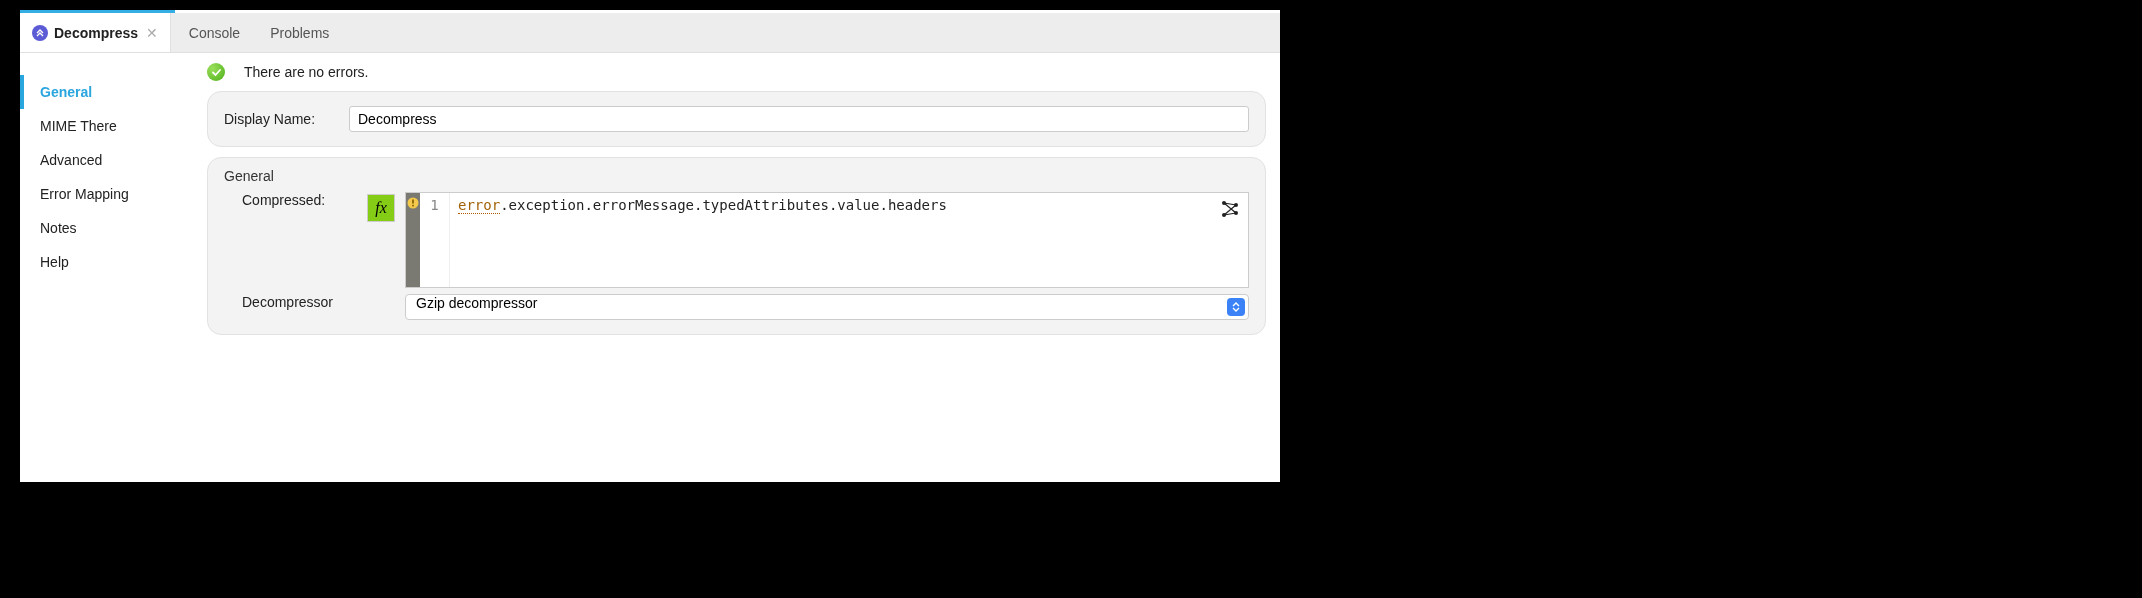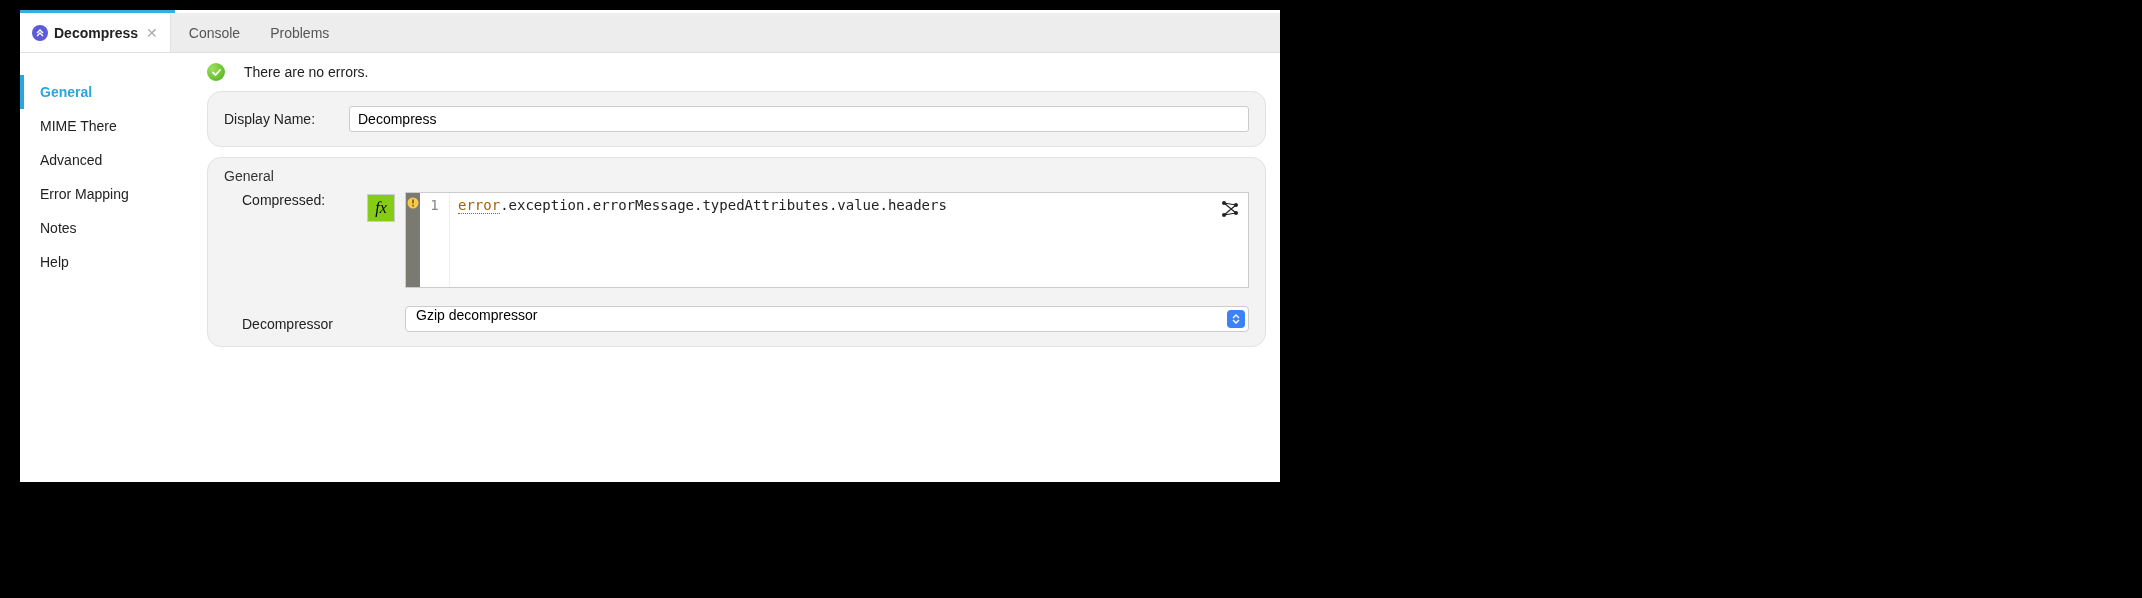--- a/index.html
+++ b/index.html
@@ -310,21 +310,21 @@
                   <circle cx="4" cy="4" r="2" fill="#222"></circle>
                   <circle cx="4" cy="16" r="2" fill="#222"></circle>
                   <circle cx="16" cy="6" r="2" fill="#222"></circle>
                   <circle cx="16" cy="14" r="2" fill="#222"></circle>
                   <path d="M4 4 L16 6 M4 4 L16 14 M4 16 L16 6 M4 16 L16 14" stroke="#222" stroke-width="1.2"></path>
                 </svg>
             </span>
           </div>
         </div>
 
-        <div class="row indent" style="margin-top:18px; align-items:flex-end">
+        <div class="row indent" style="margin-top:6px; align-items:flex-start">
           <span class="label">Decompressor</span>
           <div style="width:28px"></div>
           <div class="select-wrap">
             <input class="select" readonly="" value="Gzip decompressor" style="">
             <span class="select-arrows">
               <svg viewBox="0 0 8 5">
                   <path d="M1 4 L4 1 L7 4" stroke="#fff" stroke-width="1.4" fill="none"></path>
                 </svg>
               <svg viewBox="0 0 8 5">
                   <path d="M1 1 L4 4 L7 1" stroke="#fff" stroke-width="1.4" fill="none"></path>

